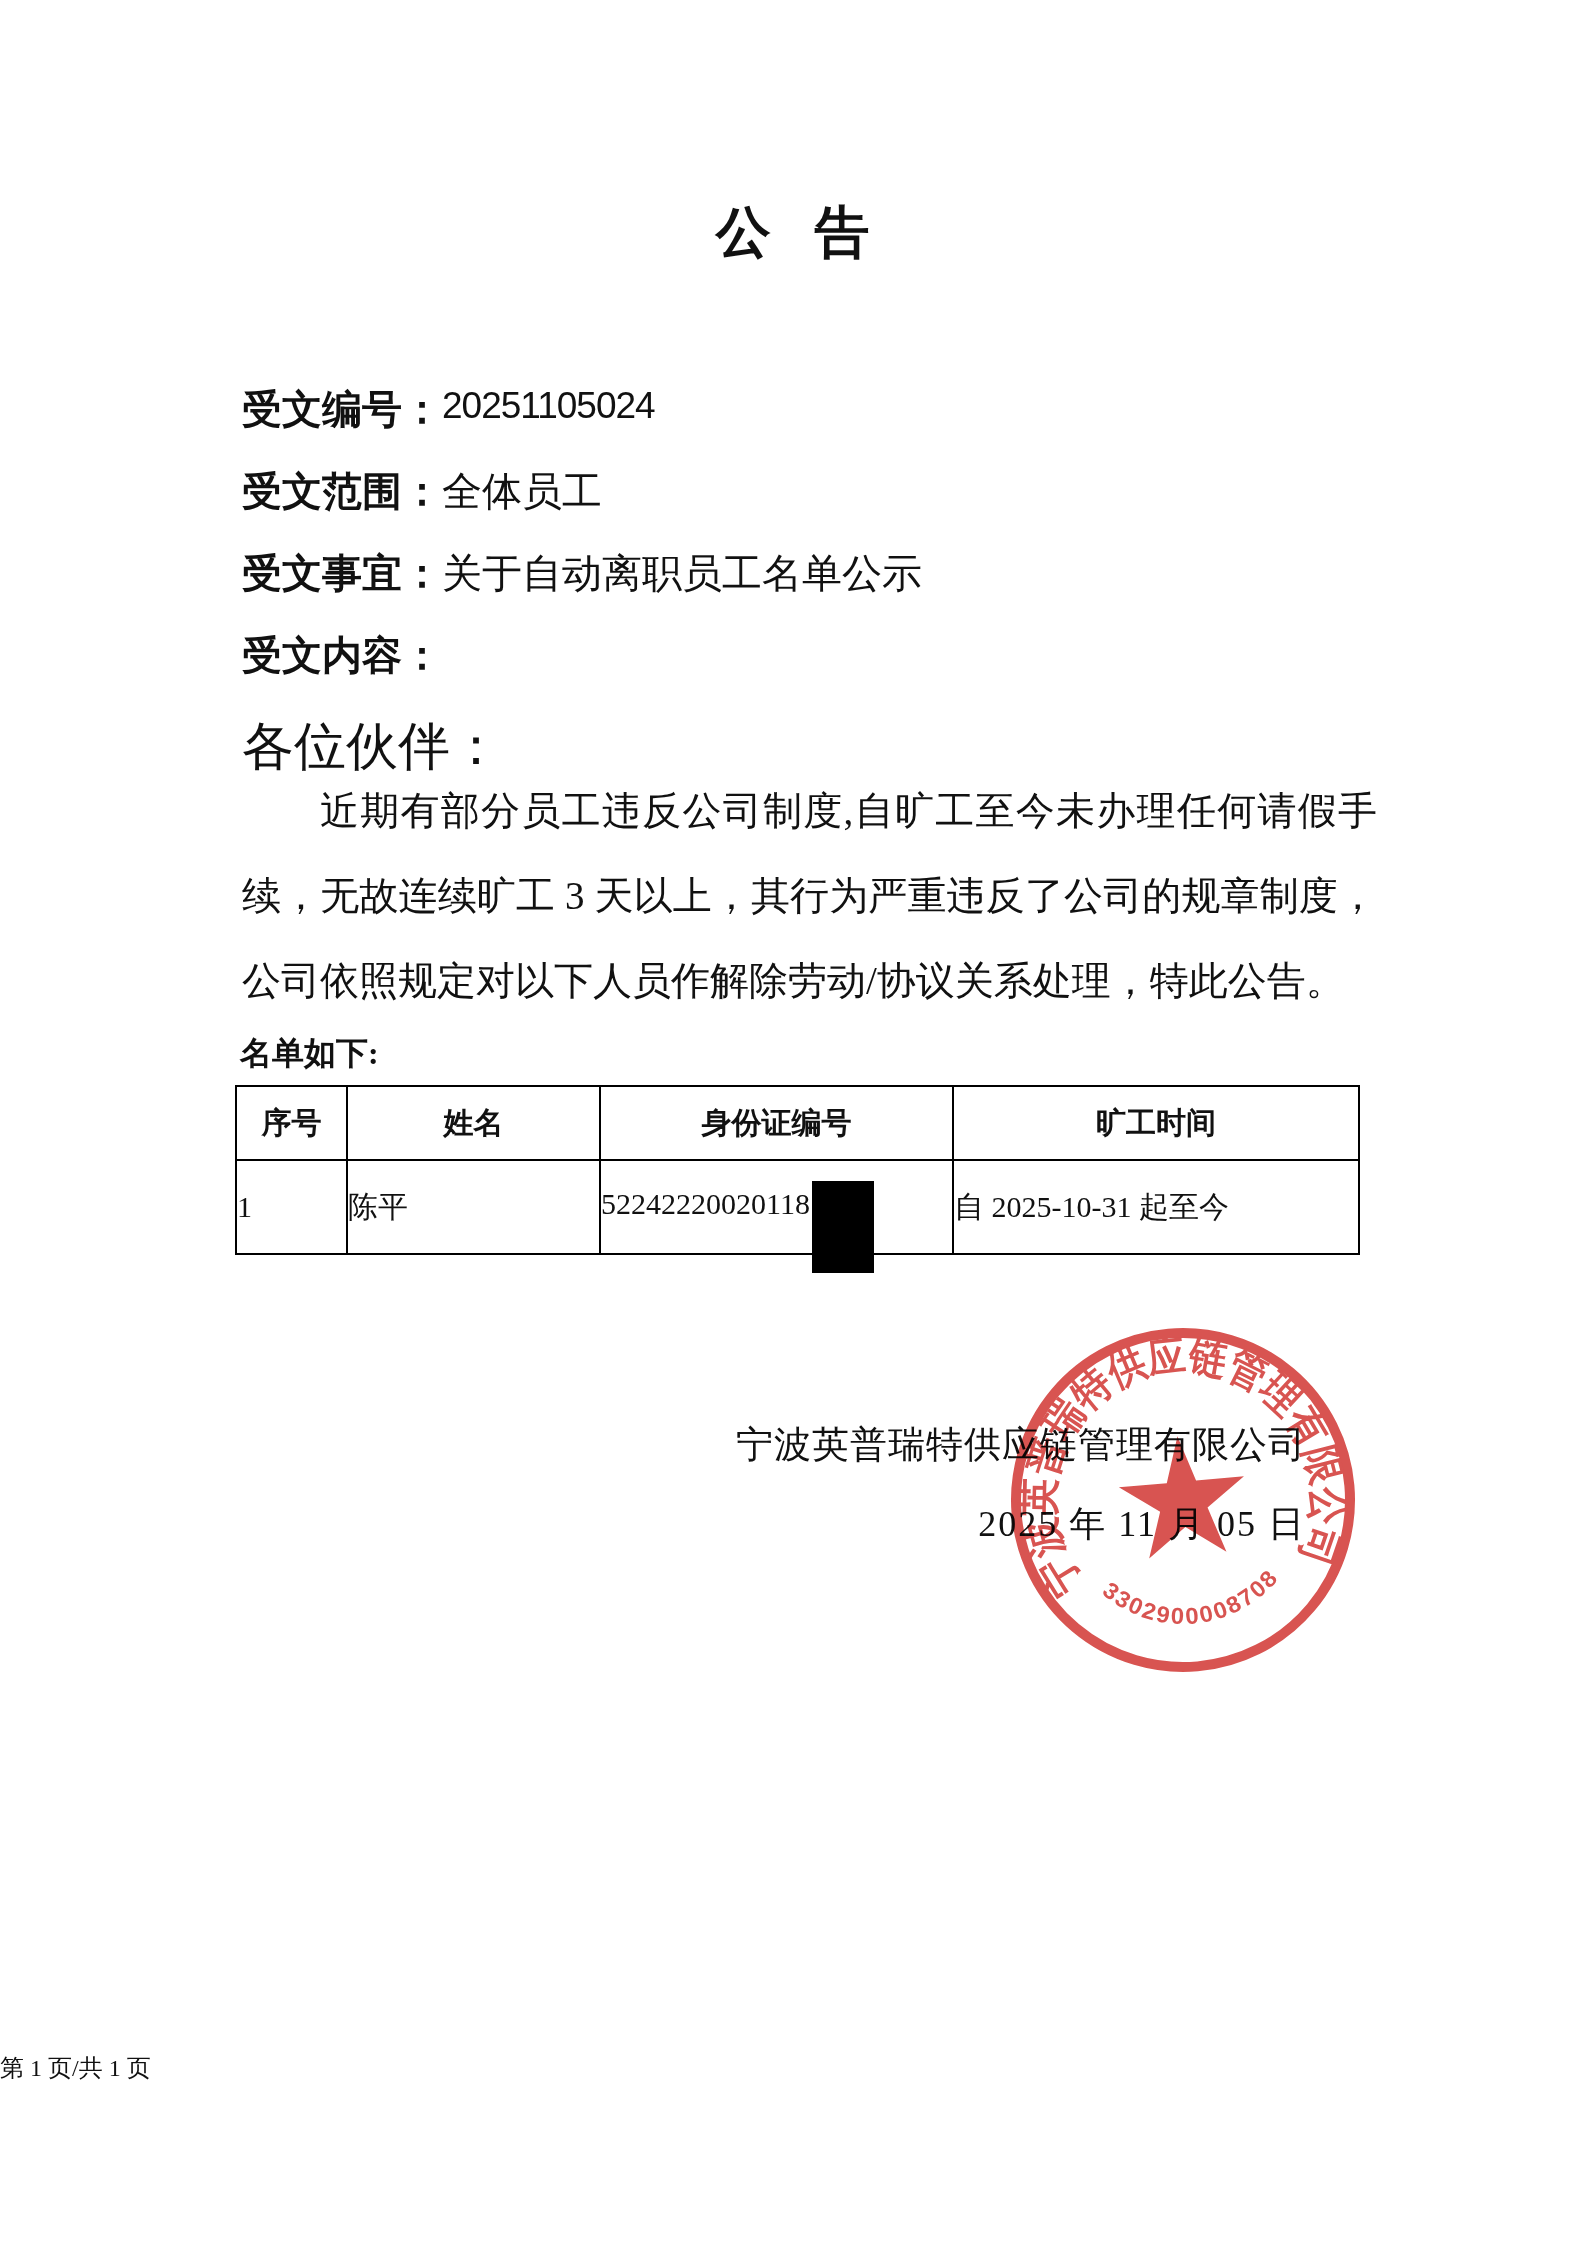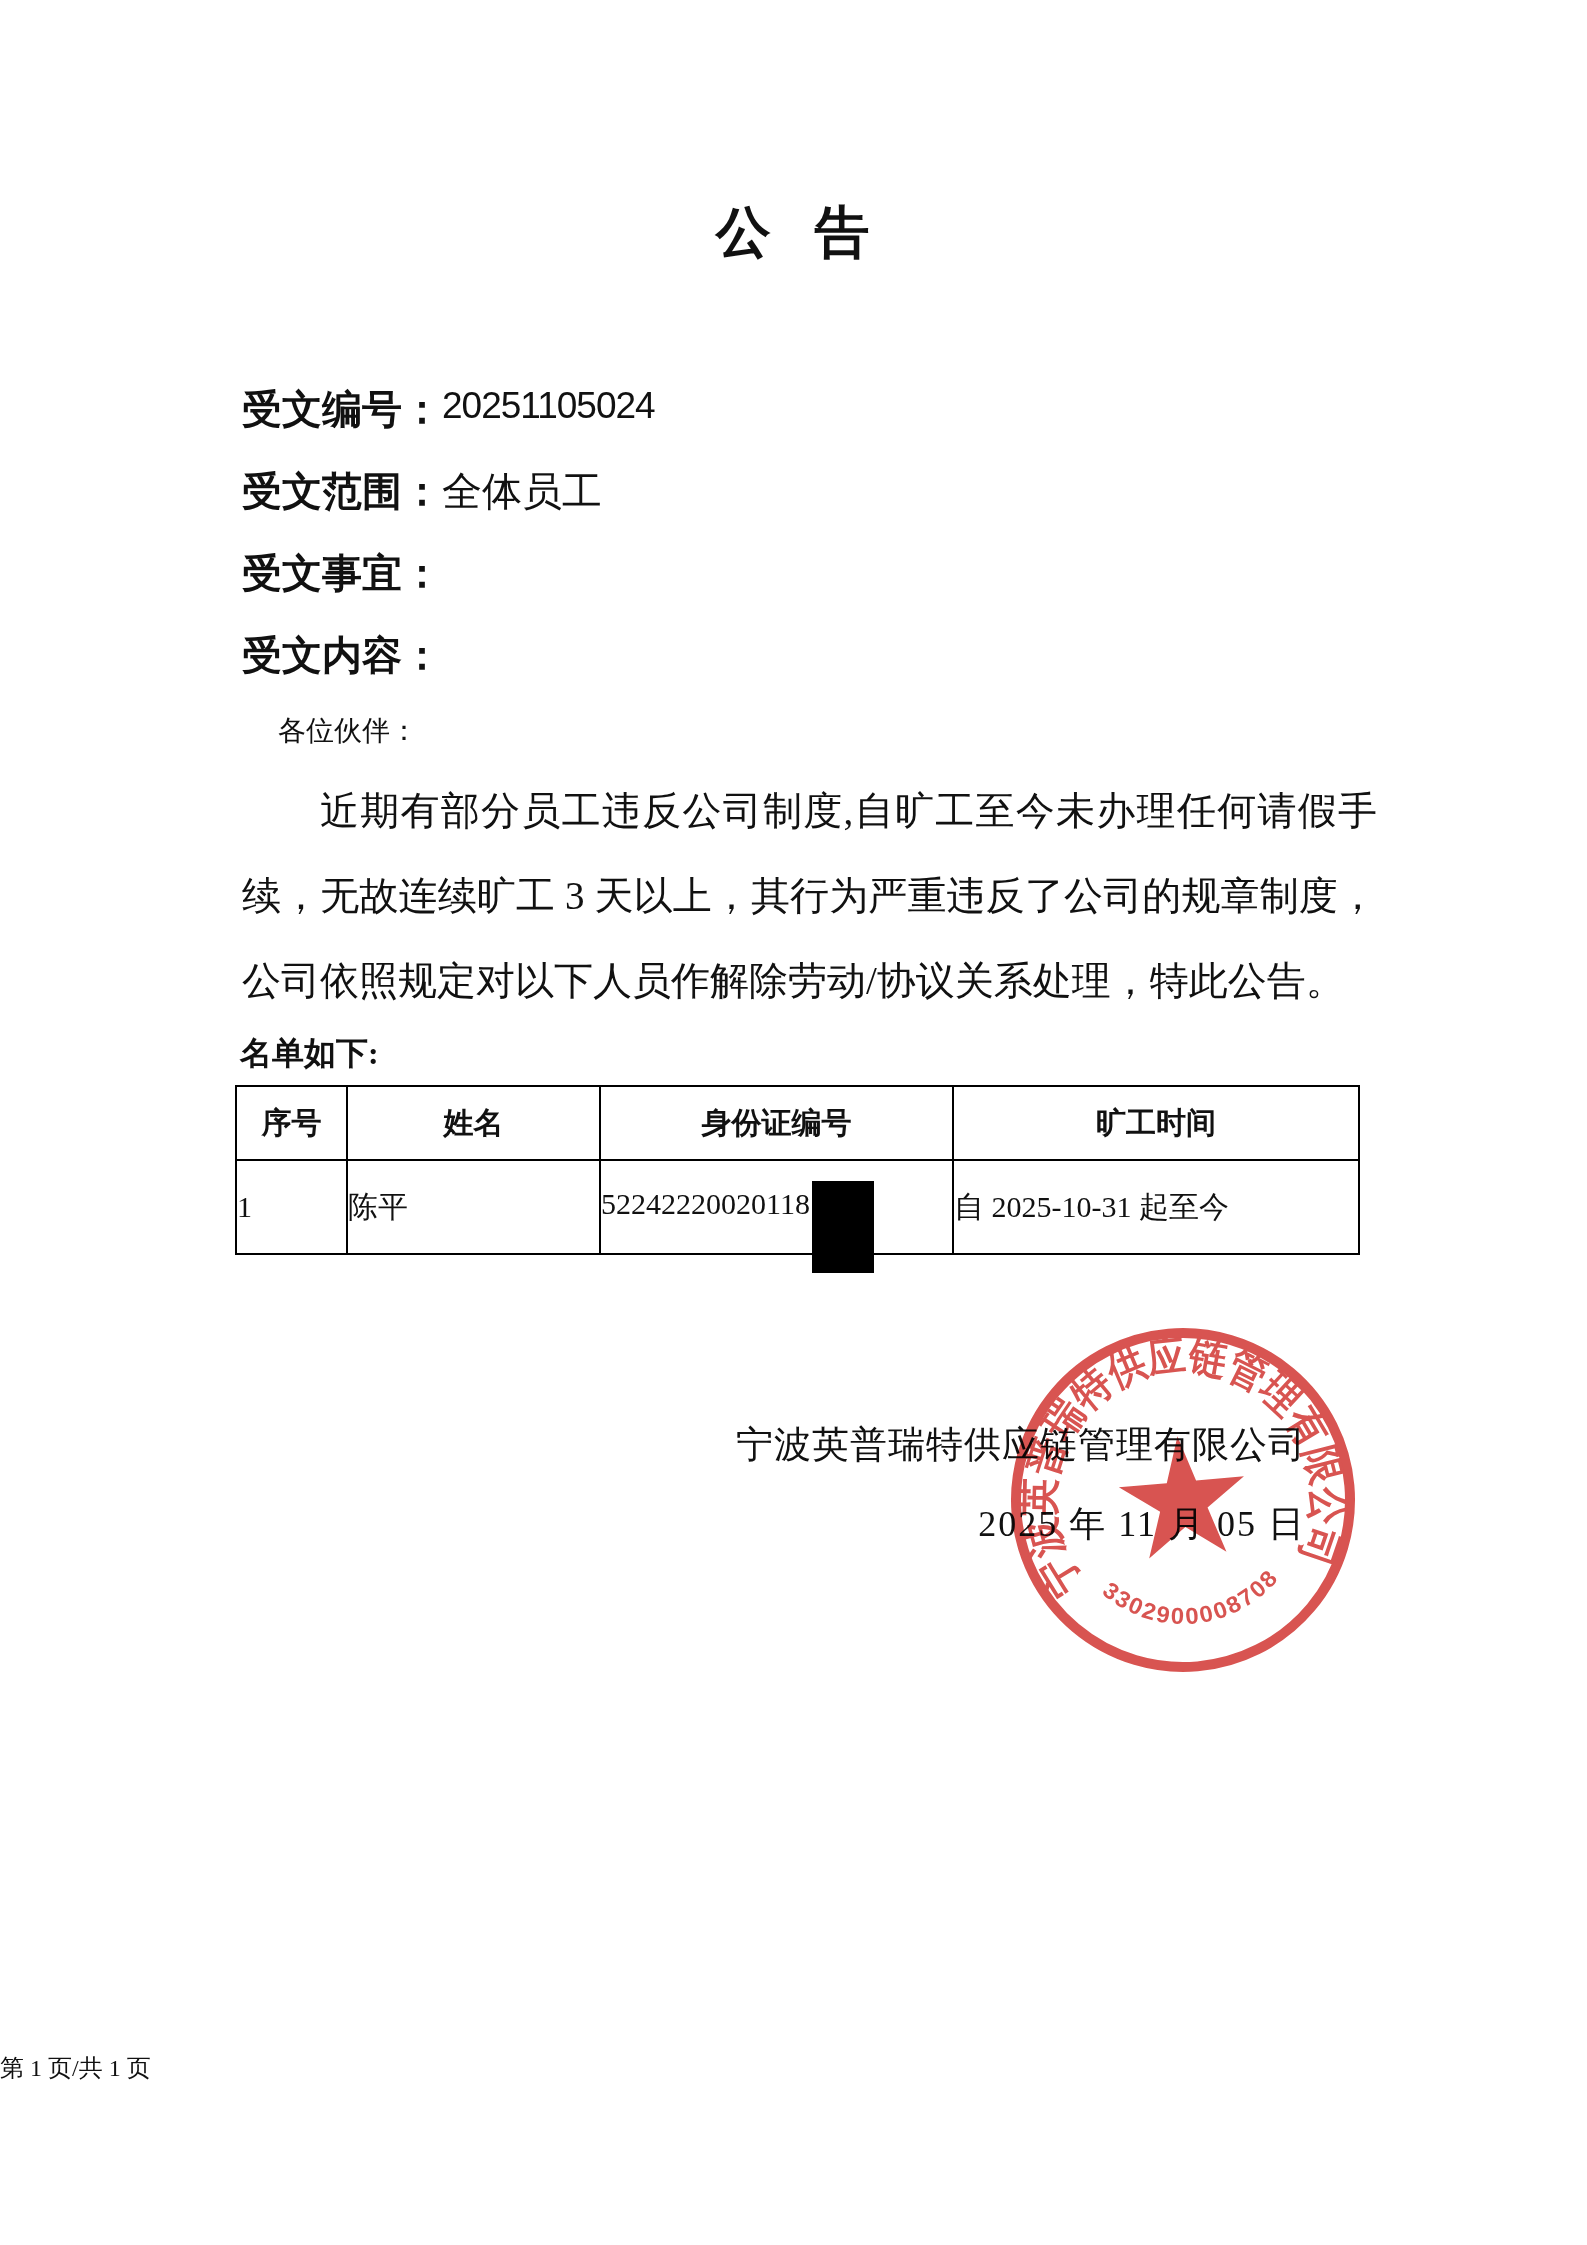--- a/index.html
+++ b/index.html
@@ -12,21 +12,21 @@
     font-size:55px;font-weight:700;word-spacing:26px;letter-spacing:2px;
   }
   .fields{position:absolute;left:242px;top:382px;text-align:center;}
   .field-row{height:82px;font-size:40px;display:flex;align-items:flex-start;}
   .field-label{font-weight:700;}
   .field-value{font-weight:400;}
   .field-value.num{
     font-family:"Liberation Sans","DejaVu Sans",sans-serif;
     font-size:37px;letter-spacing:-1px;padding-top:3px;
   }
-  .salutation{position:absolute;left:242px;top:712px;font-size:28px;margin-left:36px;}
+  .salutation{position:absolute;left:242px;top:712px;font-size:52px;}
   .body-para{
     position:absolute;left:242px;top:768px;width:1135px;margin:0;
     font-size:39px;line-height:85px;text-align:justify;text-indent:78px;
     text-justify:inter-ideograph;
   }
   .list-label{position:absolute;left:240px;top:1032px;font-size:32px;font-weight:700;}
   table.doc-table{
     position:absolute;left:235px;top:1085px;width:1123px;
     border-collapse:collapse;table-layout:fixed;font-size:30px;
   }
@@ -60,20 +60,21 @@
     <div class="field-row">
       <span class="field-label">受文编号：</span>
       <span class="field-value num">20251105024</span>
     </div>
     <div class="field-row">
       <span class="field-label">受文范围：</span>
       <span class="field-value">全体员工</span>
     </div>
     <div class="field-row">
       <span class="field-label">受文事宜：</span>
+      <span class="field-value">关于自动离职员工名单公示</span>
     </div>
     <div class="field-row">
       <span class="field-label">受文内容：</span>
       <span class="field-value"></span>
     </div>
   </div>
 
   <div class="salutation">各位伙伴：</div>
 
   <p class="body-para">近期有部分员工违反公司制度,自旷工至今未办理任何请假手续，无故连续旷工 3 天以上，其行为严重违反了公司的规章制度，公司依照规定对以下人员作解除劳动/协议关系处理，特此公告。</p>

